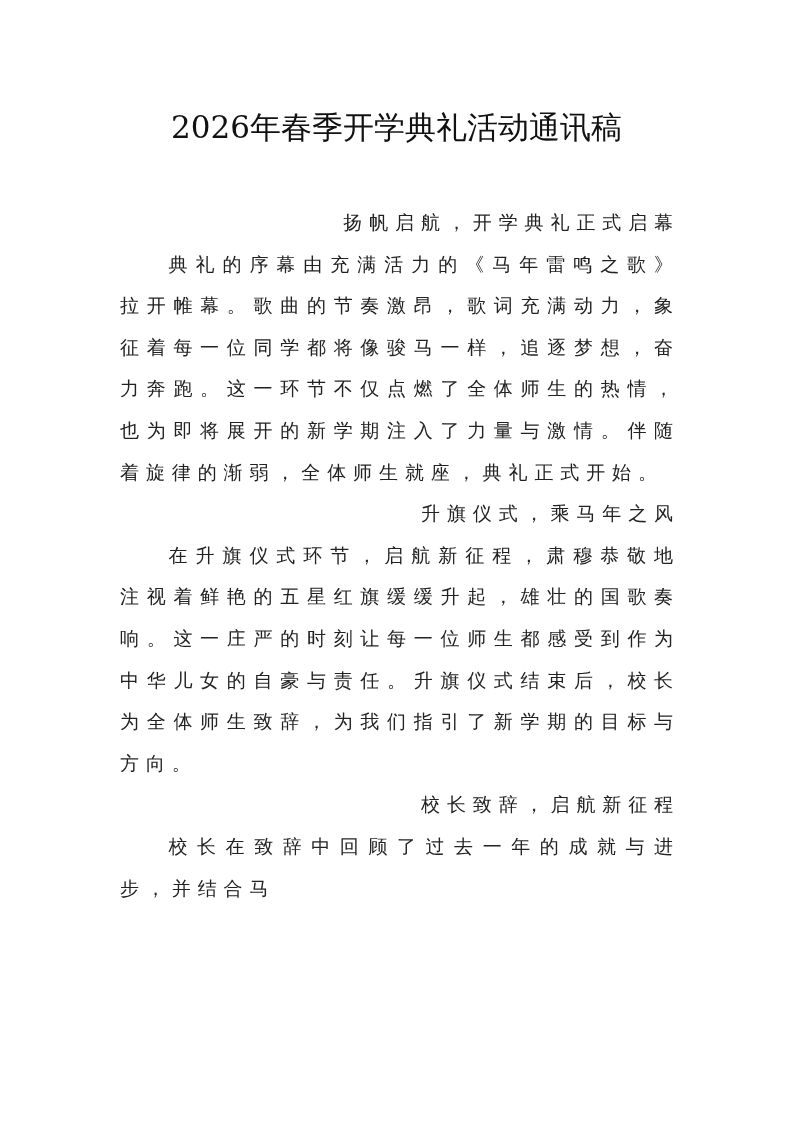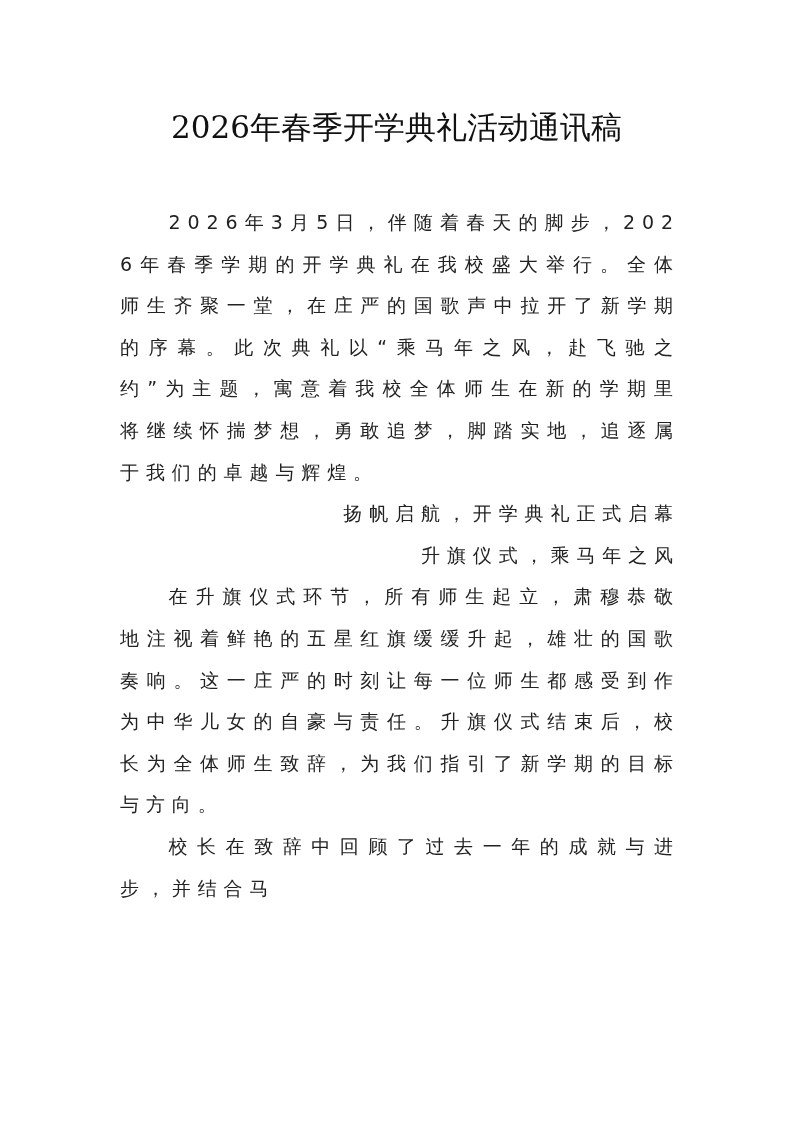--- a/index.html
+++ b/index.html
@@ -59,19 +59,20 @@
     text-align: right;
   }
 </style>
 </head>
 <body>
 
 <div class="page">
   <div class="title">2026年春季开学典礼活动通讯稿</div>
 
   <div class="body">
-    <p class="para">2026年3月5日，伴随着春天的脚步，2026年春季学期的开学典礼在我校盛大举行。全体师生齐聚一堂，在庄严的国歌声中拉开了新学期的序幕。此次典礼以“乘马年之风，赴飞驰之约”为主题，寓意着我校全体师生在新的学期里将继续怀揣梦想，勇敢追梦，脚踏实地，追逐属于我们的卓越与辉煌。</p>
     <p class="heading">扬帆启航，开学典礼正式启幕</p>
+    <p class="para">典礼的序幕由充满活力的《马年雷鸣之歌》拉开帷幕。歌曲的节奏激昂，歌词充满动力，象征着每一位同学都将像骏马一样，追逐梦想，奋力奔跑。这一环节不仅点燃了全体师生的热情，也为即将展开的新学期注入了力量与激情。伴随着旋律的渐弱，全体师生就座，典礼正式开始。</p>
     <p class="heading">升旗仪式，乘马年之风</p>
-    <p class="para">在升旗仪式环节，所有师生起立，肃穆恭敬地注视着鲜艳的五星红旗缓缓升起，雄壮的国歌奏响。这一庄严的时刻让每一位师生都感受到作为中华儿女的自豪与责任。升旗仪式结束后，校长为全体师生致辞，为我们指引了新学期的目标与方向。</p>
+    <p class="para">在升旗仪式环节，启航新征程，肃穆恭敬地注视着鲜艳的五星红旗缓缓升起，雄壮的国歌奏响。这一庄严的时刻让每一位师生都感受到作为中华儿女的自豪与责任。升旗仪式结束后，校长为全体师生致辞，为我们指引了新学期的目标与方向。</p>
+    <p class="heading">校长致辞，启航新征程</p>
     <p class="para">校长在致辞中回顾了过去一年的成就与进步，并结合马</p>
   </div>
 </div>
 
 </body></html>

